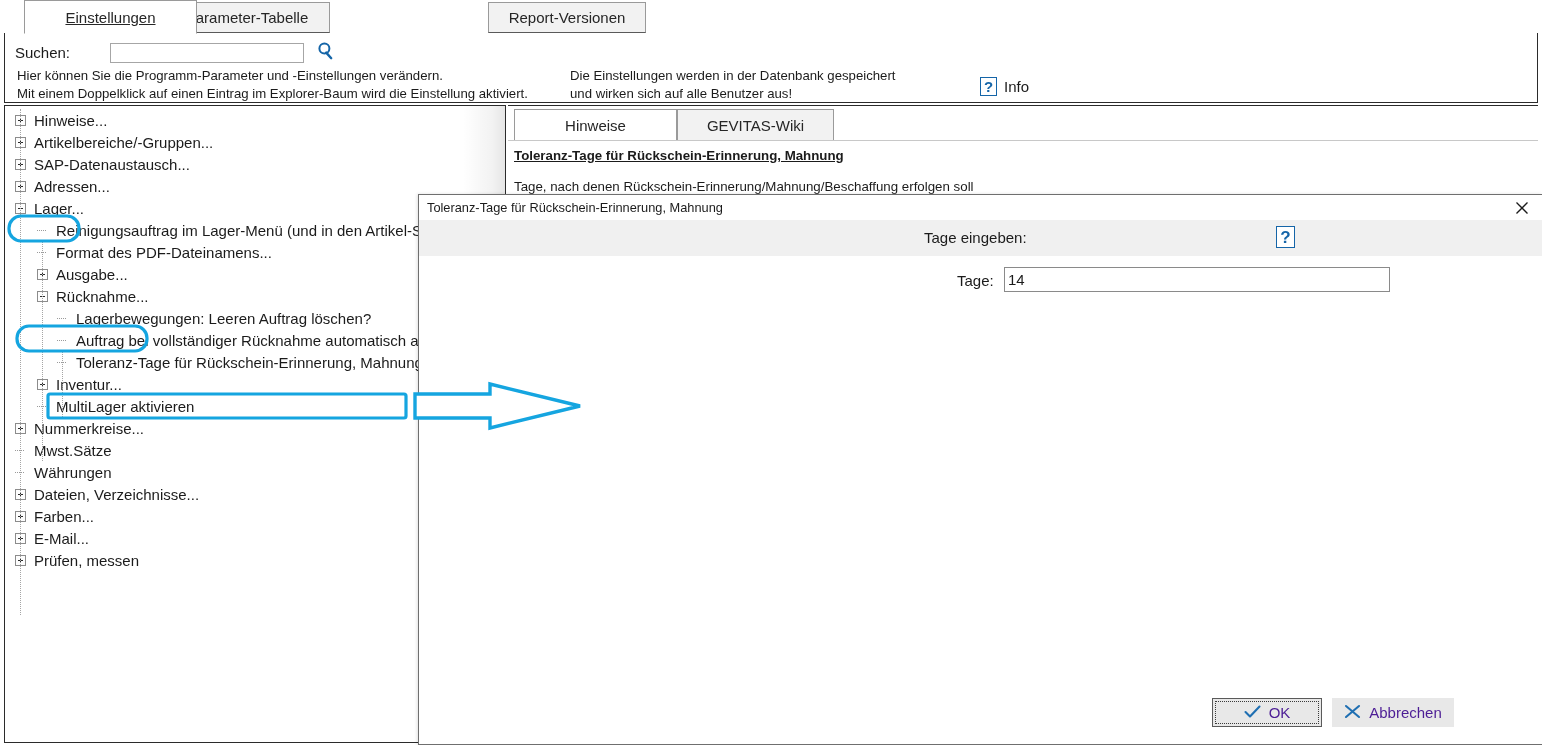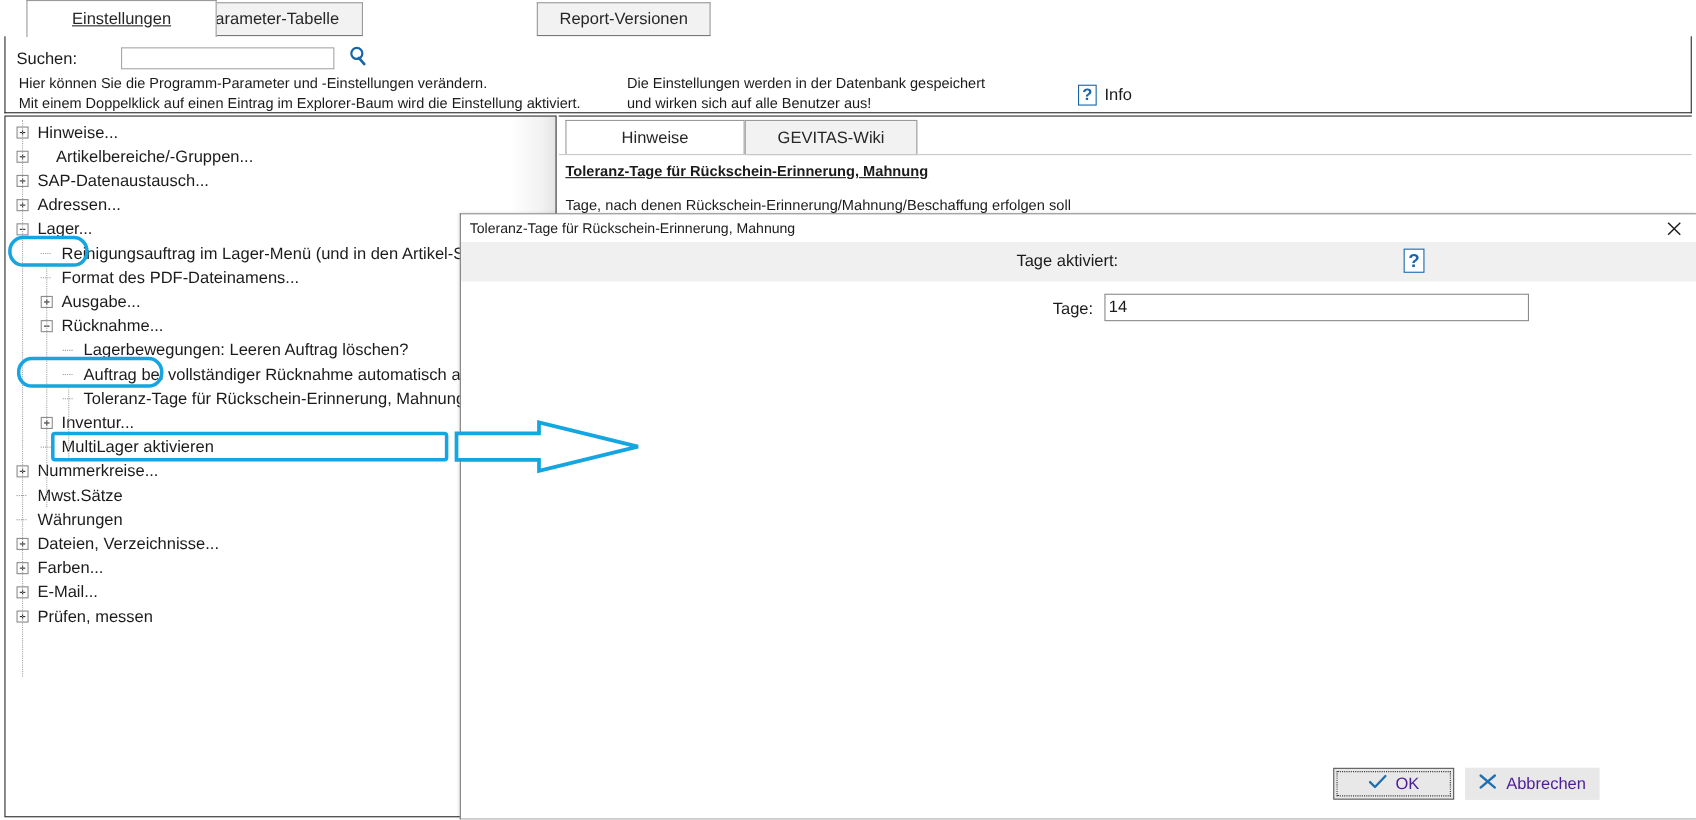--- a/index.html
+++ b/index.html
@@ -356,21 +356,21 @@
     <span id="info-label">Info</span>
   </div>
 </div>
 
 <div id="treepanel">
   <div id="tree">
       <div class="tnode" style="padding-left: 10px;">
         <span class="expander plus"></span>
         <span class="tlabel">Hinweise...</span>
       </div>
-      <div class="tnode" style="padding-left: 10px; gap: 17px;">
+      <div class="tnode" style="padding-left: 10px;">
         <span class="expander plus"></span>
         <span class="tlabel">Artikelbereiche/-Gruppen...</span>
       </div>
       <div class="tnode" style="padding-left: 10px;">
         <span class="expander plus"></span>
         <span class="tlabel">SAP-Datenaustausch...</span>
       </div>
       <div class="tnode" style="padding-left: 10px;">
         <span class="expander plus"></span>
         <span class="tlabel">Adressen...</span>
@@ -470,21 +470,21 @@
     <span id="dlg-title">Toleranz-Tage für Rückschein-Erinnerung, Mahnung</span>
     <span id="dlg-close">
       <svg width="14" height="14" viewBox="0 0 14 14">
         <line x1="1.5" y1="1.5" x2="12.5" y2="12.5" stroke="#1b1b1b" stroke-width="1.3"></line>
         <line x1="12.5" y1="1.5" x2="1.5" y2="12.5" stroke="#1b1b1b" stroke-width="1.3"></line>
       </svg>
     </span>
   </div>
 
   <div id="dlg-band">
-    <span id="dlg-band-title">Tage aktiviert:</span>
+    <span id="dlg-band-title">Tage eingeben:</span>
     <span id="dlg-band-help">
       <span class="qbox" style="width:19px;height:22px;font-size:17px;">?</span>
     </span>
   </div>
 
   <div id="dlg-body">
     <span id="tage-label">Tage:</span>
     <input id="tage-input" type="text" value="14" style="">
 
     <div id="dlg-buttons">

